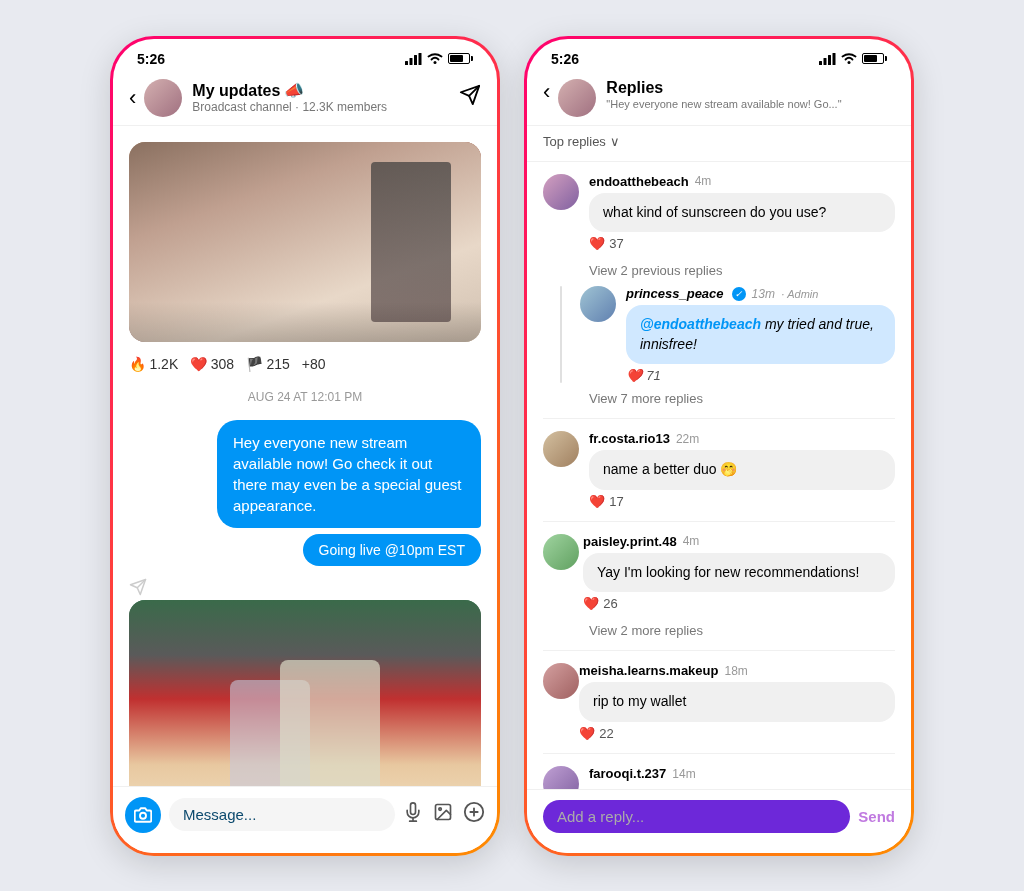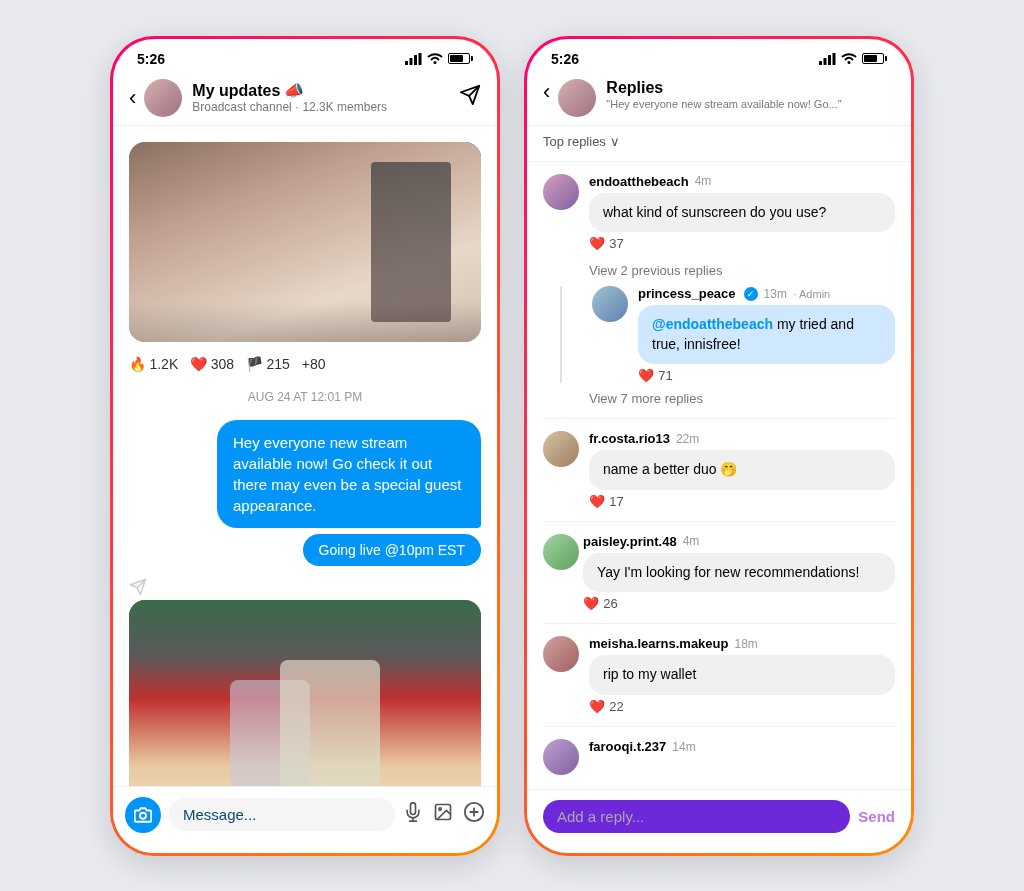--- a/index.html
+++ b/index.html
@@ -643,21 +643,21 @@
           <div class="reply-reactions">
             <span>❤️</span>
             <span>37</span>
           </div>
         </div>
       </div>
     </div>
 
     <div class="view-more">View 2 previous replies</div>
 
-    <div style="padding: 0 16px 4px; display:flex; gap:12px;">
+    <div style="padding: 0 16px 4px; display:flex; gap:0;font-style:italic;">
       <div style="width:2px;background:#e0e0e0;margin-left:17px;margin-right:10px;border-radius:1px;"></div>
       <div style="flex:1;padding-left:8px;">
         <div style="display:flex;gap:10px;align-items:flex-start;">
           <div class="avatar-placeholder av2"></div>
           <div style="flex:1;">
             <div class="reply-user-row">
               <span class="reply-username">princess_peace</span>
               <span class="verified-badge">✓</span>
               <span class="reply-time">13m</span>
               <span class="reply-badge">· Admin</span>
@@ -704,24 +704,25 @@
             <span class="reply-time">4m</span>
           </div>
           <div class="reply-bubble">Yay I'm looking for new recommendations!</div>
           <div class="reply-reactions">
             <span>❤️</span>
             <span>26</span>
           </div>
         </div>
       </div>
     </div>
+    <div class="view-more">View 2 more replies</div>
     <div class="divider-line" style="margin:4px 16px;"></div>
 
     <div class="reply-group">
-      <div style="display:flex;gap:10px;align-items:flex-start;">
+      <div style="display:flex;align-items:flex-start;">
         <div class="avatar-placeholder av5"></div>
         <div style="flex:1;">
           <div class="reply-user-row">
             <span class="reply-username">meisha.learns.makeup</span>
             <span class="reply-time">18m</span>
           </div>
           <div class="reply-bubble">rip to my wallet</div>
           <div class="reply-reactions">
             <span>❤️</span>
             <span>22</span>

